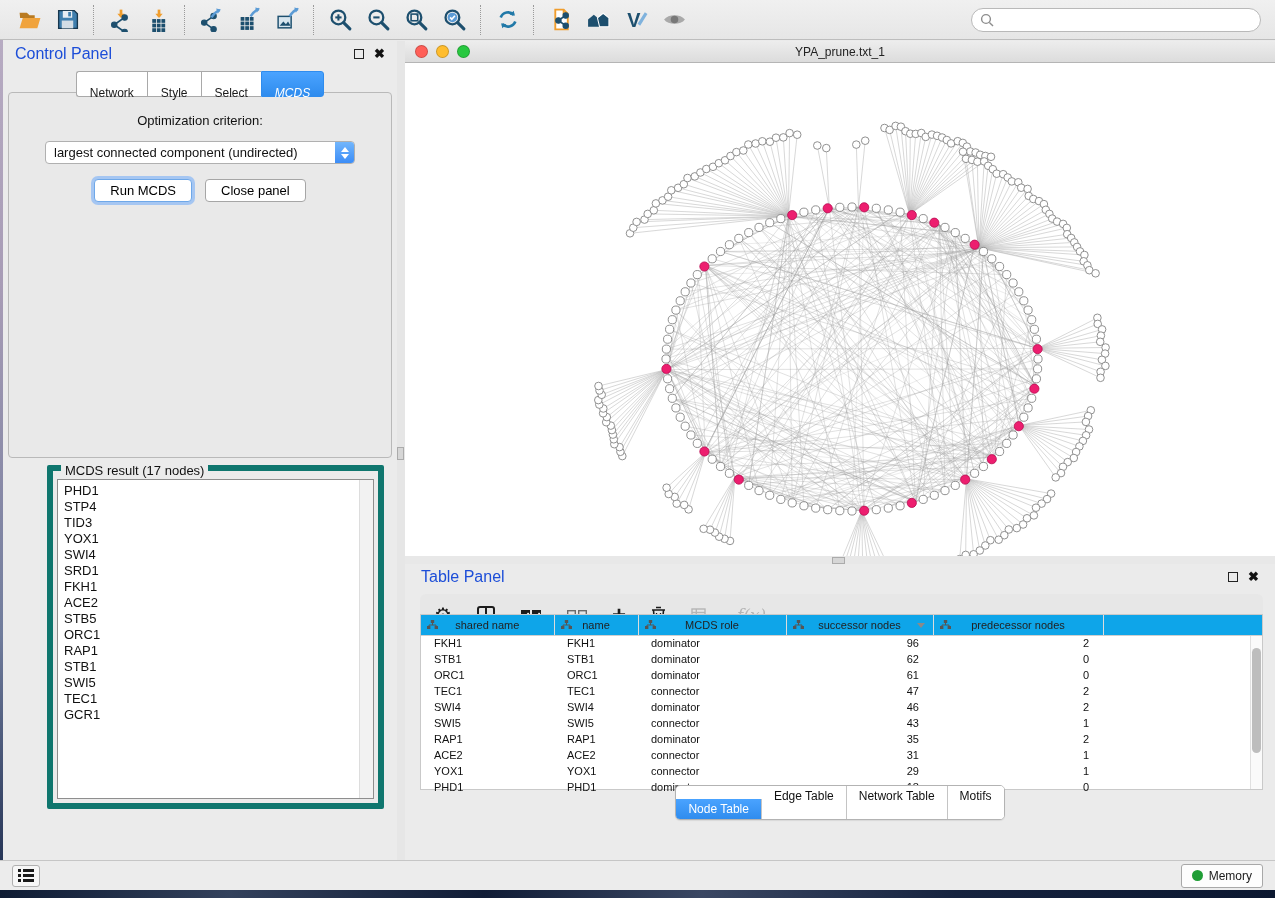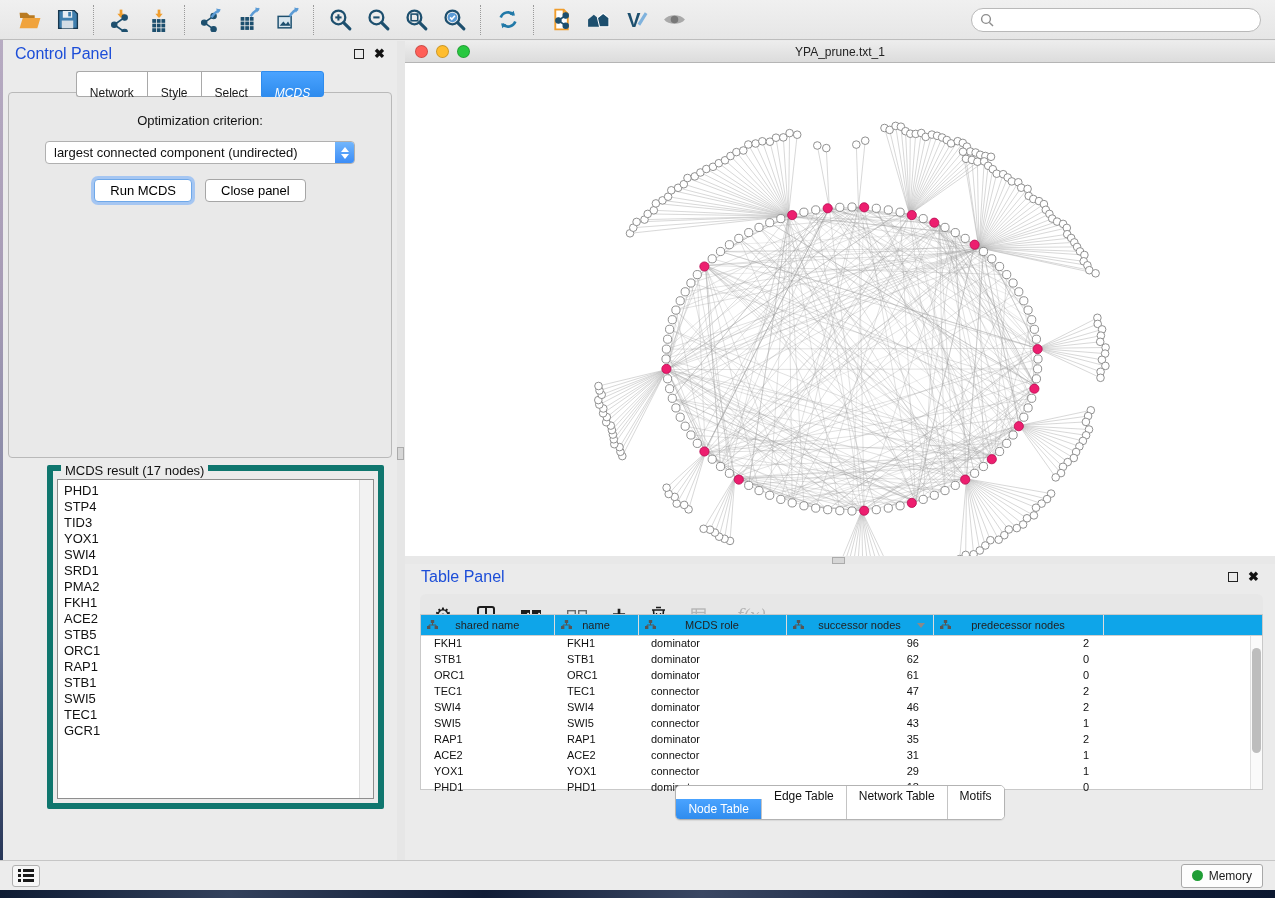--- a/index.html
+++ b/index.html
@@ -340,21 +340,20 @@
   <div class="groupbox">
     <span class="gb-legend">MCDS result (17 nodes)</span>
     <div class="gb-list">
       <div class="gb-items">
           <div class="gb-item">PHD1</div>
           <div class="gb-item">STP4</div>
           <div class="gb-item">TID3</div>
           <div class="gb-item">YOX1</div>
           <div class="gb-item">SWI4</div>
           <div class="gb-item">SRD1</div>
-          <div class="gb-item">PMA2</div>
           <div class="gb-item">FKH1</div>
           <div class="gb-item">ACE2</div>
           <div class="gb-item">STB5</div>
           <div class="gb-item">ORC1</div>
           <div class="gb-item">RAP1</div>
           <div class="gb-item">STB1</div>
           <div class="gb-item">SWI5</div>
           <div class="gb-item">TEC1</div>
           <div class="gb-item">GCR1</div>
         </div>

